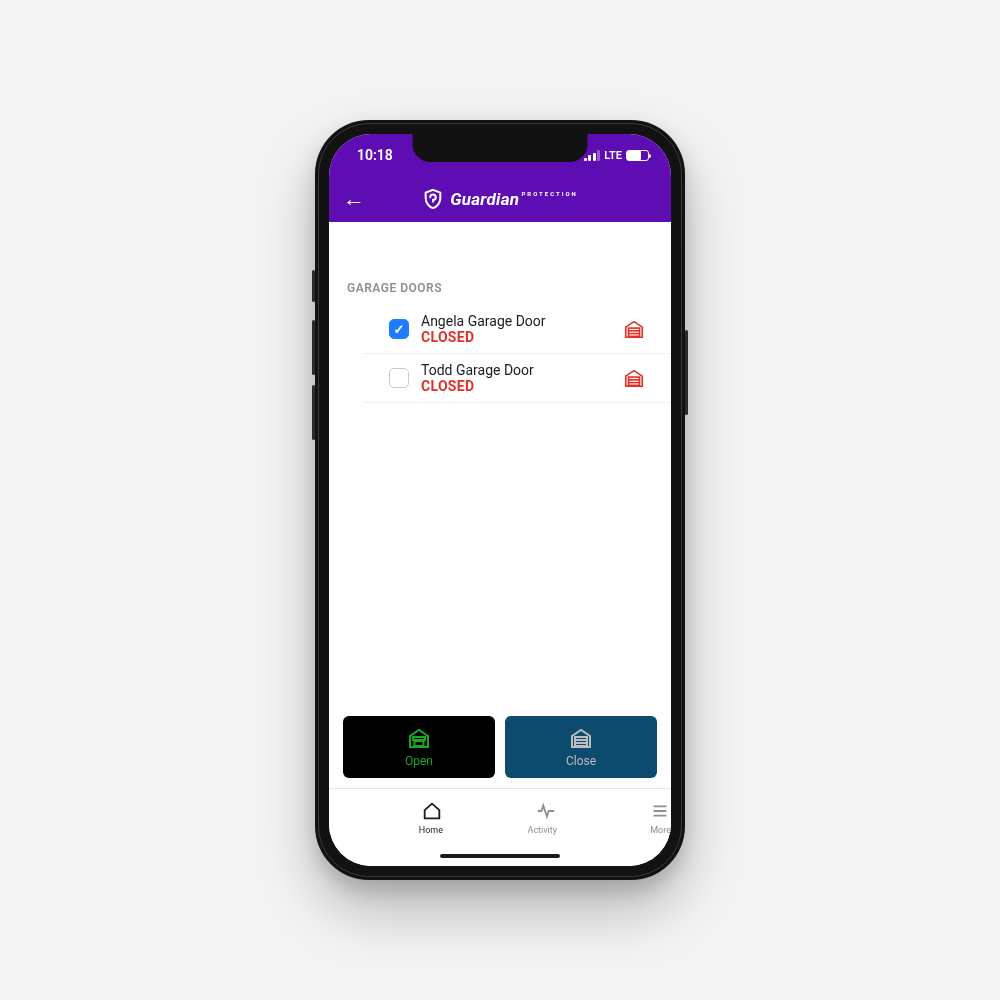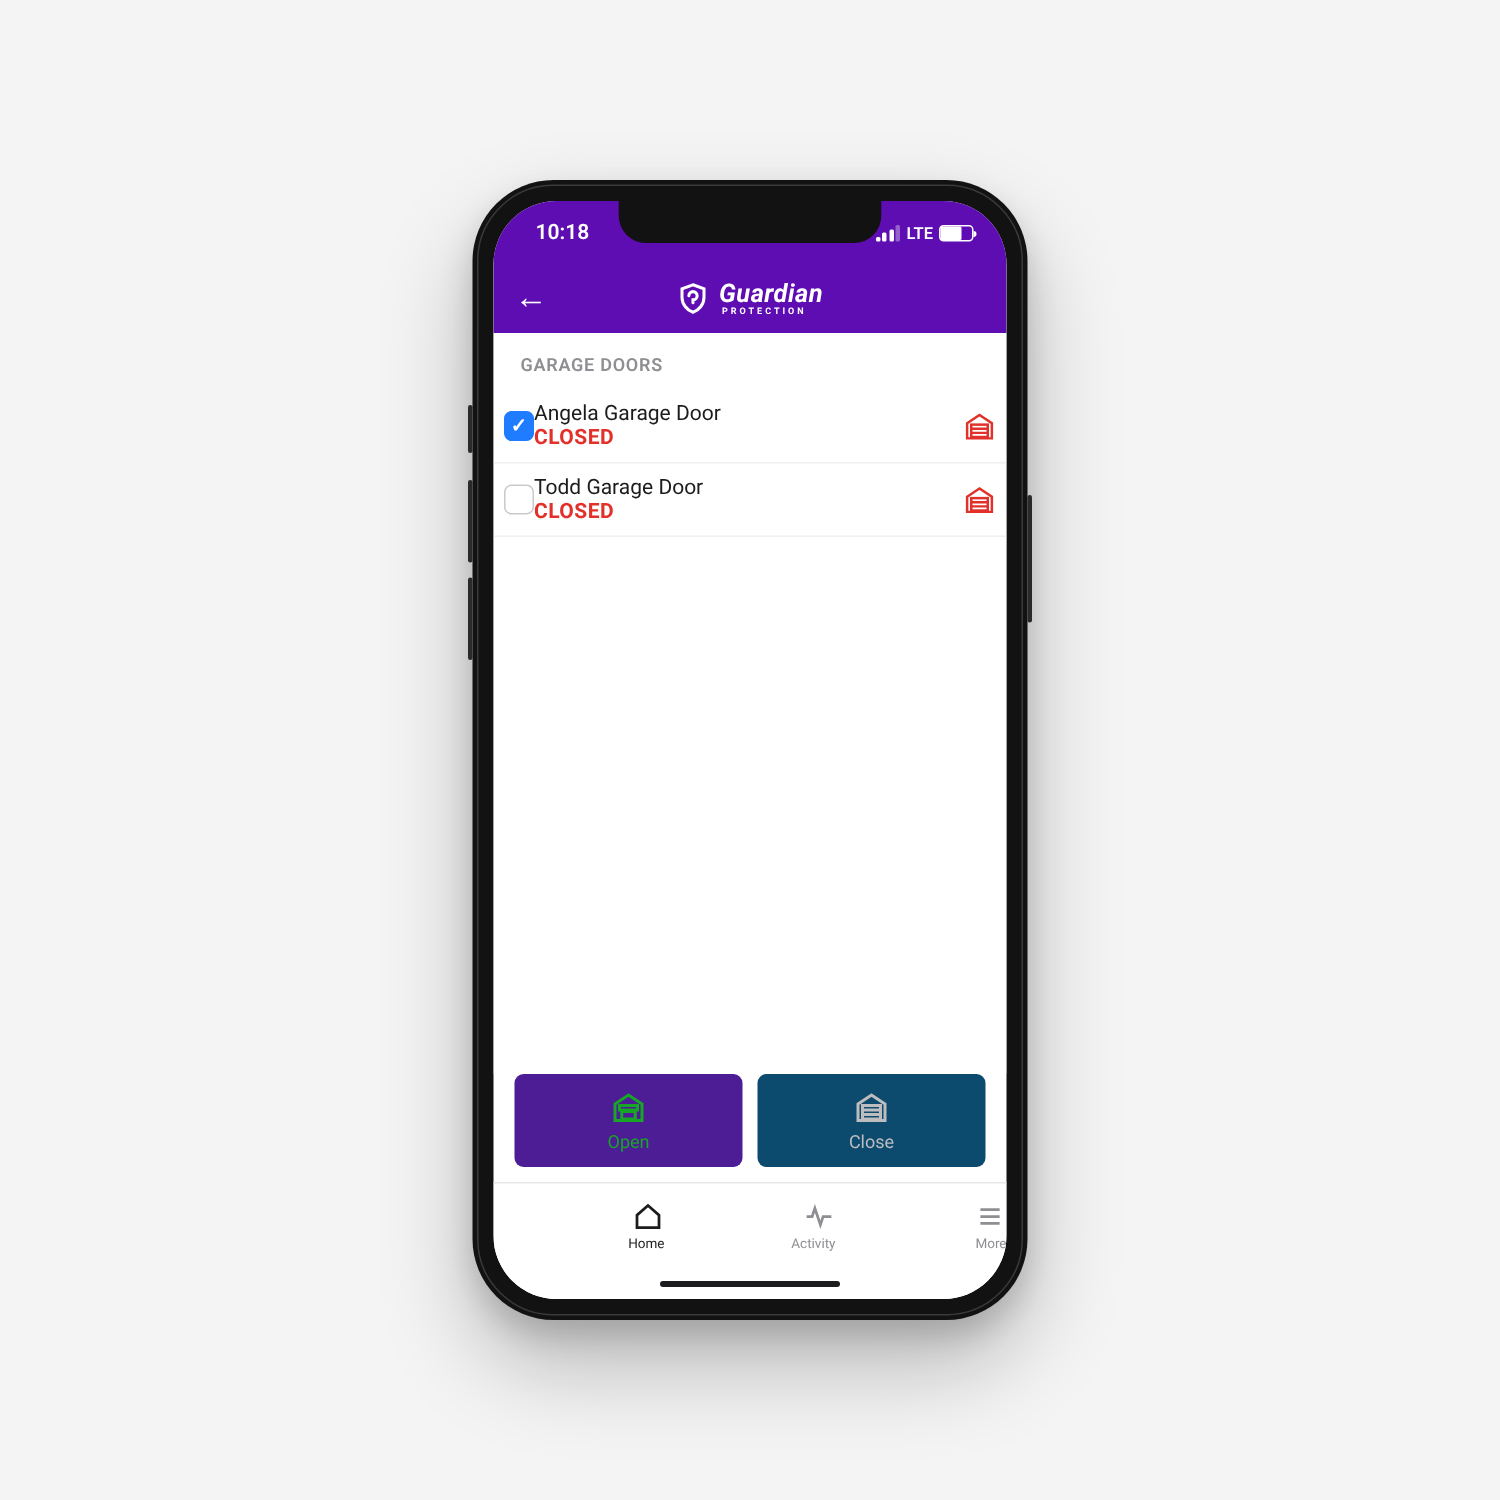--- a/index.html
+++ b/index.html
@@ -94,38 +94,40 @@
     height: 46px;
     background: #5e0db2;
     color: #fff;
     display: flex;
     align-items: center;
     justify-content: center;
     position: relative;
   }
   .back-btn { position: absolute; left: 14px; top: 50%; transform: translateY(-50%); color:#fff; font-size:22px; line-height:1; cursor:pointer;}
   .brand { display:flex; align-items:center; gap:6px; }
-  .brand-text { display:flex; flex-direction:column; align-items:flex-start; line-height:1; }
+  .brand-text { display:flex; flex-direction:row; align-items:flex-start; line-height:1; }
   .brand-main { font-weight:700; font-size:17px; letter-spacing:0.3px; font-style:italic;}
   .brand-sub { font-size:6px; font-weight:700; letter-spacing:2px; margin-left:2px;}
   
   .content { flex:1; background:#fff; overflow:auto; }
   .section-title {
     font-size: 12px;
     font-weight: 600;
     color: #8e8e93;
     letter-spacing: 0.5px;
     padding: 14px 18px 10px;
+    margin-top: 45px;
   }
   .door-row {
     display:flex;
     align-items:center;
-    padding: 8px 7px;
+    padding: 8px 26px;
     border-bottom: 1px solid #f0f0f0;
-    gap: 0;
+    gap: 12px;
+    margin-left: 34px;
   }
   .checkbox {
     width: 20px; height:20px; border-radius:5px;
     border:1.5px solid #c9c9cd;
     display:flex; align-items:center; justify-content:center;
     cursor:pointer;
     flex-shrink:0;
   }
   .checkbox.checked { background:#1f7cff; border-color:#1f7cff; }
   .checkbox.checked::after { content:"✓"; color:#fff; font-size:13px; font-weight:700; }
@@ -140,21 +142,21 @@
   }
   .action-btn {
     flex:1;
     height: 62px;
     border-radius: 6px;
     display:flex; flex-direction:column; align-items:center; justify-content:center;
     gap:4px;
     font-size:12px;
     cursor:pointer;
   }
-  .action-open { background:#4c1d95; color:#17a625; }
+  .action-open { background:#000000; color:#17a625; }
   .action-close { background:#0c4a6e; color:#bdbdbf; }
   .action-btn svg { width:24px; height:24px; }
   
   .tab-bar {
     height:58px;
     border-top:1px solid #e6e6e8;
     display:flex;
     background:#fff;
   }
   .tab-item {

